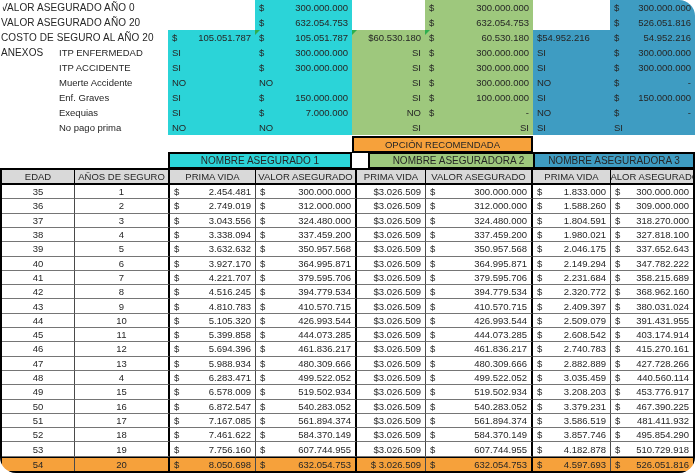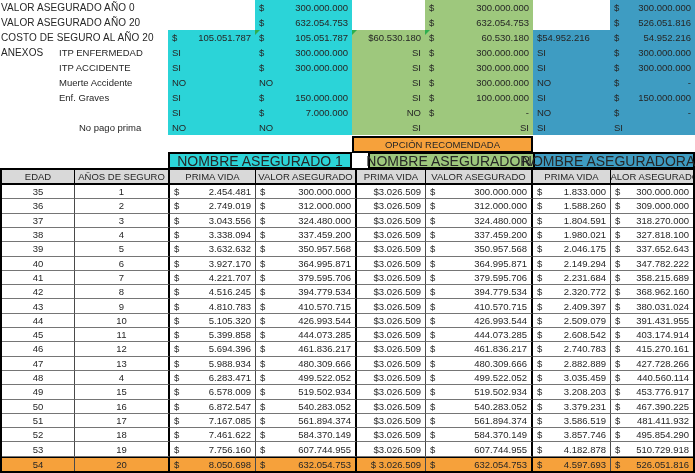--- a/index.html
+++ b/index.html
@@ -1,18 +1,18 @@
 <!DOCTYPE html>
 <html style="--c1: #2bd4d8; --c2: #9ec87d; --c3: #3e9cc2; --rec: #f6a13b; --gray: #d9d9d9;"><head>
 <meta charset="utf-8">
 <style>
   html,body { margin:0; padding:0; background:#fff; }
   .screen {
     position:relative; width:695px; height:473px; background:#ffffff;
-    font-family:"Liberation Sans", sans-serif; color:#262626; overflow:hidden;
+    font-family:"Liberation Sans", sans-serif; color:#262626; overflow:hidden;border-radius:16px;
   }
   
   .summary-grid {
     position:absolute; left:0; top:0; width:695px;
     display:grid;
     grid-template-columns:55px 113px 87px 97px 73px 108px 77px 85px;
     grid-auto-rows:15px;
   }
   .sum-cell {
     font-size:9.5px; line-height:15px; display:flex; align-items:center;
@@ -32,21 +32,21 @@
   
   .opcion-box {
     position:absolute; left:352px; top:136px; width:181px; height:17px;
     background:var(--rec); border:2px solid #000; box-sizing:border-box;
     display:flex; align-items:center; justify-content:center;
     font-size:9.5px; white-space:nowrap;
   }
   .grp-hdr {
     position:absolute; top:152px; height:17px; border:2px solid #000;
     box-sizing:border-box; display:flex; align-items:center; justify-content:center;
-    font-size:14px; white-space:nowrap;
+    font-size:10px; white-space:nowrap;
   }
   .grp-hdr.h1 { left:168px; width:184px; background:var(--c1); }
   .grp-hdr.h2 { left:368px; width:181px; background:var(--c2); }
   .grp-hdr.h3 { left:533px; width:162px; background:var(--c3);text-align:center; }
   
   .tbl {
     position:absolute; left:0; top:168px; width:695px; height:305px;
     box-sizing:border-box; border:2px solid #000;
     display:grid;
     grid-template-columns:73px 95px 86px 101px 69px 107px 78px 1fr;
@@ -215,20 +215,21 @@
         <span class="cur">$</span>
         <span class="val">100.000.000</span>
       </div>
       <div class="sum-cell bg3" style="grid-area: 7 / 7;">
         <span>SI</span>
       </div>
       <div class="sum-cell bg3 acct" style="grid-area: 7 / 8;">
         <span class="cur">$</span>
         <span class="val">150.000.000</span>
       </div>
+      <div class="sum-cell" style="grid-area: 8 / 2;">Exequias</div>
       <div class="sum-cell bg1" style="grid-area: 8 / 3;">
         <span>SI</span>
       </div>
       <div class="sum-cell bg1 acct" style="grid-area: 8 / 4;">
         <span class="cur">$</span>
         <span class="val">7.000.000</span>
       </div>
       <div class="sum-cell bg2" style="grid-area: 8 / 5;">
         <span>NO</span>
       </div>
@@ -236,21 +237,21 @@
         <span class="cur">$</span>
         <span class="val">-</span>
       </div>
       <div class="sum-cell bg3" style="grid-area: 8 / 7;">
         <span>NO</span>
       </div>
       <div class="sum-cell bg3 acct" style="grid-area: 8 / 8;">
         <span class="cur">$</span>
         <span class="val">-</span>
       </div>
-      <div class="sum-cell" style="grid-area: 9 / 2; margin-left: 20px;">No pago prima</div>
+      <div class="sum-cell" style="grid-area: 9 / 2;">No pago prima</div>
       <div class="sum-cell bg1" style="grid-area: 9 / 3;">
         <span>NO</span>
       </div>
       <div class="sum-cell bg1" style="grid-area: 9 / 4;">
         <span>NO</span>
       </div>
       <div class="sum-cell bg2" style="grid-area: 9 / 5;">
         <span>SI</span>
       </div>
       <div class="sum-cell bg2" style="grid-area: 9 / 6;">

